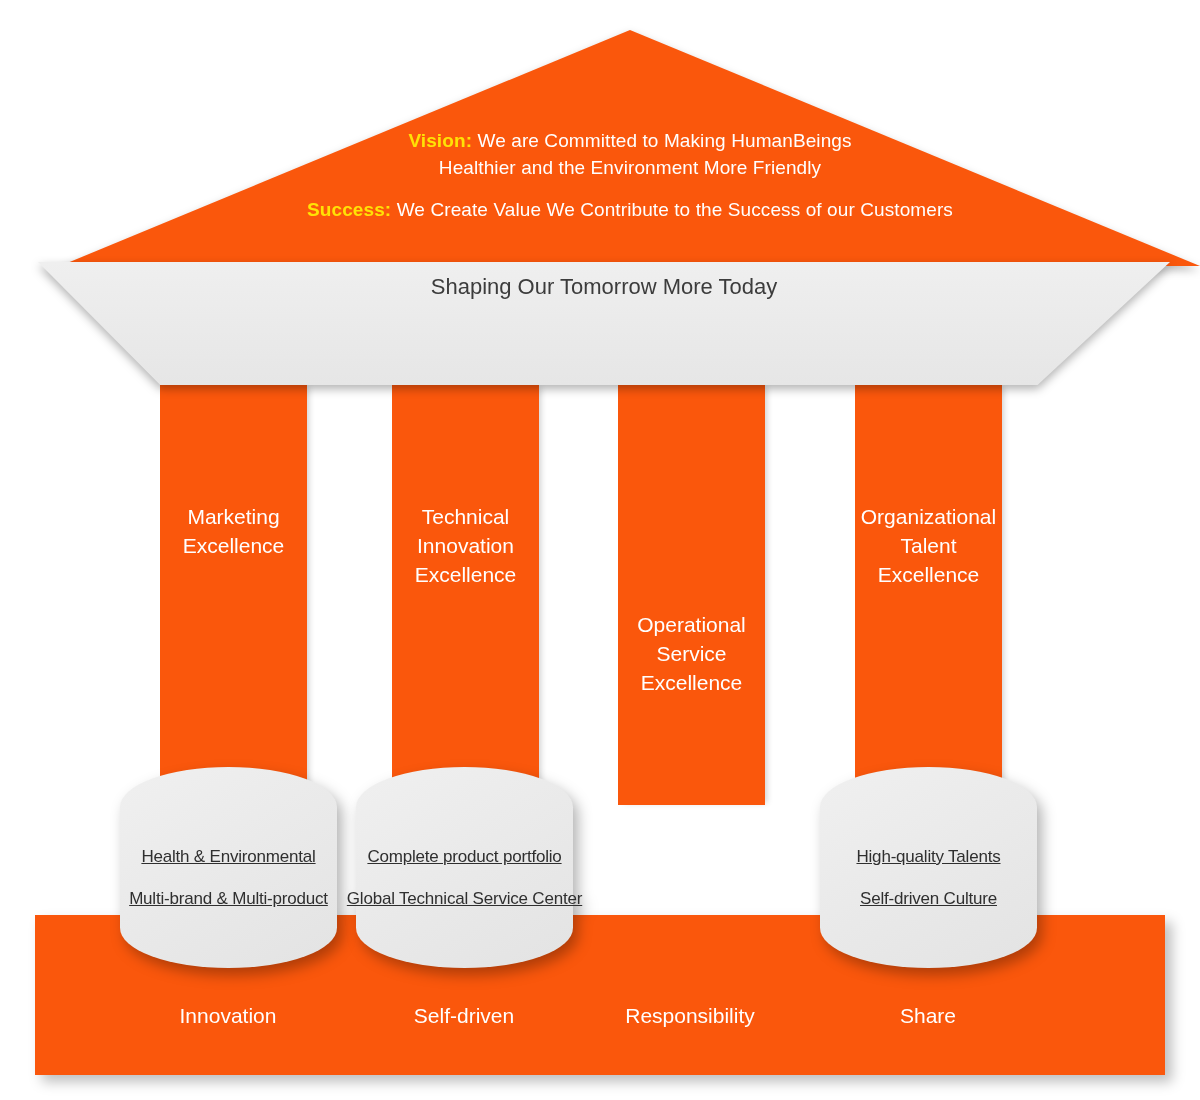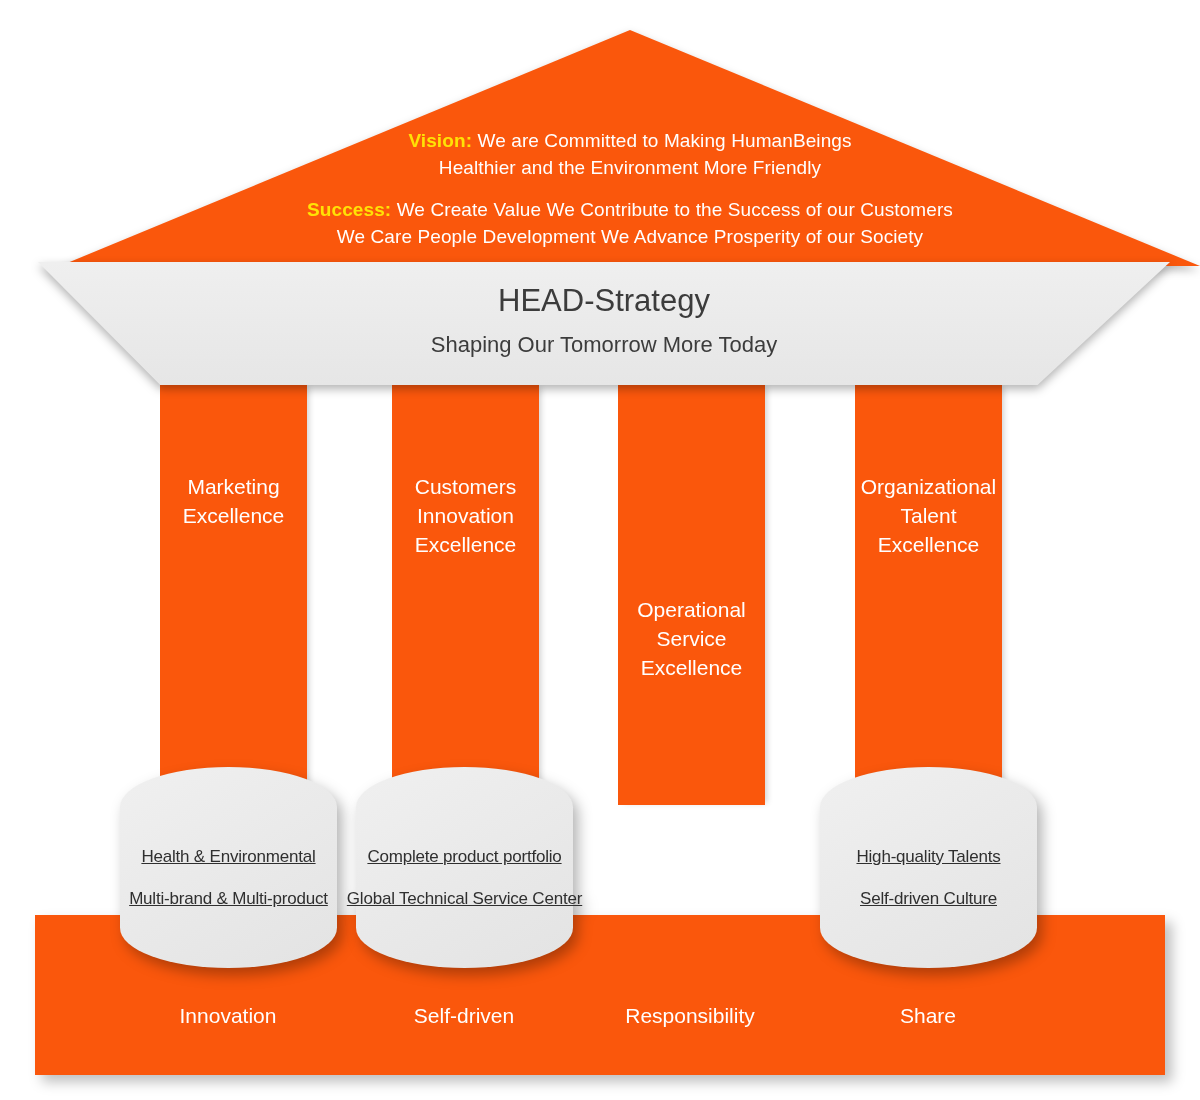--- a/index.html
+++ b/index.html
@@ -35,21 +35,21 @@
   .band-title{margin:20px 0 0 0;font-size:31px;line-height:38px;font-weight:normal;}
   .band-subtitle{margin:11px 0 0 0;font-size:22px;line-height:28px;}
 
   
   .pillar{
     position:absolute;top:385px;width:147px;height:420px;background:var(--orange);
     display:flex;flex-direction:column;align-items:center;
     box-shadow:4px 0 6px -2px rgba(0,0,0,0.18);
   }
   .pillar-label{
-    margin-top:87px;color:#ffffff;font-size:21px;line-height:29px;
+    margin-top:117px;color:#ffffff;font-size:21px;line-height:29px;
     text-align:center;white-space:pre-line;
   }
   .pillar1{left:160px;} .pillar2{left:392px;} .pillar3{left:618px;justify-content:center;} .pillar4{left:855px;}
 
   
   .foundation-bar{
     position:absolute;left:35px;top:915px;width:1130px;height:160px;
     background:var(--orange);
     box-shadow:7px 7px 12px rgba(0,0,0,0.25);
   }
@@ -77,21 +77,21 @@
 
 <div class="canvas">
 
   <div class="foundation-bar"></div>
 
   <div class="pillar pillar1">
     <div class="pillar-label">Marketing
 Excellence</div>
   </div>
   <div class="pillar pillar2">
-    <div class="pillar-label">Customers
+    <div class="pillar-label">Technical
 Innovation
 Excellence</div>
   </div>
   <div class="pillar pillar3">
     <div class="pillar-label">Operational
 Service
 Excellence</div>
   </div>
   <div class="pillar pillar4">
     <div class="pillar-label">Organizational
@@ -124,25 +124,23 @@
           <span class="accent">Vision:</span>
           <span>We are Committed to Making HumanBeings</span>
         </p>
         <p>Healthier and the Environment More Friendly</p>
       </div>
       <div class="roof-text mission">
         <p>
           <span class="accent">Success:</span>
           <span>We Create Value We Contribute to the Success of our Customers</span>
         </p>
-        <p>We Care People Development We Advance Prosperity of our Society</p>
       </div>
     </div>
   </div>
 
   <div class="band-wrap">
     <div class="band">
-      <h1 class="band-title">HEAD-Strategy</h1>
       <div class="band-subtitle">Shaping Our Tomorrow More Today</div>
     </div>
   </div>
 
 </div>
 
 </body></html>

